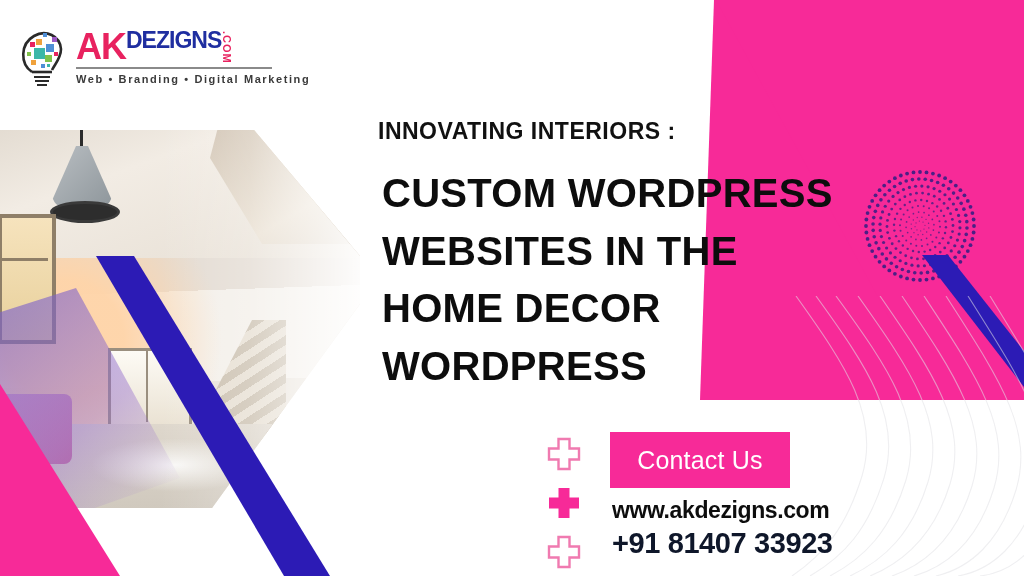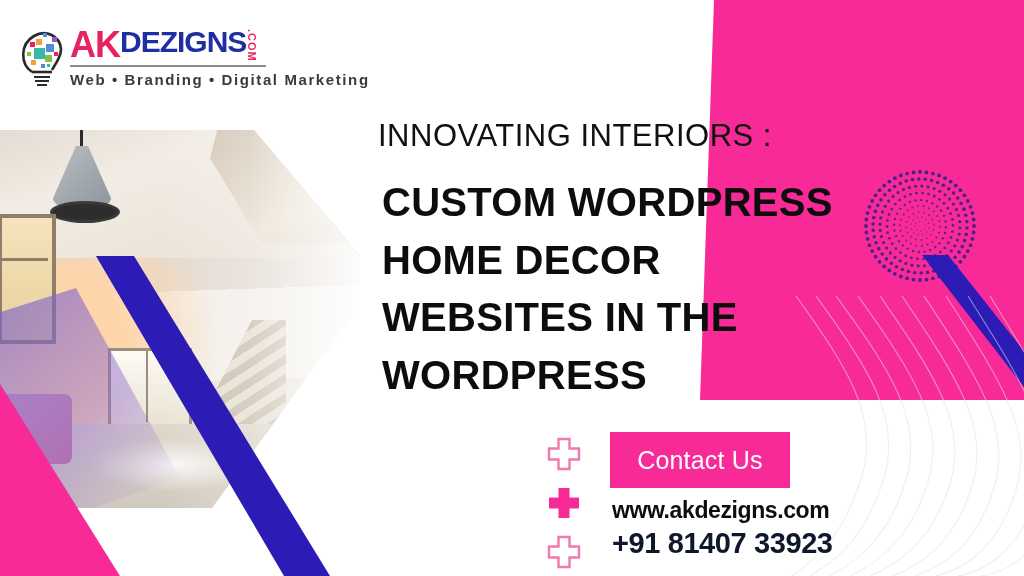--- a/index.html
+++ b/index.html
@@ -91,35 +91,35 @@
   #hero-sofa{position:absolute;left:-4px;top:286px;width:96px;height:70px;
     background:linear-gradient(140deg,#d9a8c4,#c06ea0);border-radius:8px;}
   
   #hero-violet{position:absolute;left:-30px;top:180px;width:260px;height:240px;
     background:linear-gradient(140deg,rgba(120,96,200,.72),rgba(150,110,205,.45) 55%,rgba(255,255,255,0) 85%);
     clip-path:polygon(0 40px, 126px 0, 230px 190px, 88px 240px, 0 240px);}
   #hero-white-fade{position:absolute;right:0;top:0;width:200px;height:400px;
     background:linear-gradient(270deg,rgba(255,255,255,.92) 0%, rgba(255,255,255,.25) 55%, rgba(255,255,255,0) 100%);}
 
   
-  #logo{position:absolute;left:14px;top:22px;display:flex;align-items:center;z-index:40;}
+  #logo{position:absolute;left:14px;top:22px;display:flex;align-items:center;gap:6px;z-index:40;}
   #logo-bulb{width:56px;height:70px;flex:0 0 auto;}
   #logo-text-wrap{display:flex;flex-direction:column;}
   #logo-word-row{display:flex;align-items:flex-start;line-height:1;}
   .logo-ak{font-size:36px;font-weight:bold;color:#e8225f;letter-spacing:-1px;font-family:"Liberation Sans",sans-serif;}
-  .logo-dez{font-size:30px;font-weight:bold;color:#1f2ea0;letter-spacing:-1px;font-family:"Liberation Sans",sans-serif;}
+  .logo-dez{font-size:23px;font-weight:bold;color:#1f2ea0;letter-spacing:-1px;font-family:"Liberation Sans",sans-serif;}
   .logo-dotcom{font-size:11px;font-weight:bold;color:#e8225f;letter-spacing:1px;
     writing-mode:vertical-rl;transform:translateY(2px);font-family:"Liberation Sans",sans-serif;}
   #logo-rule{height:2px;background:#8a8a8a;margin-top:2px;width:196px;}
-  #logo-tagline{font-size:15px;font-weight:bold;color:#3a3a3a;letter-spacing:1.6px;margin-top:4px;
+  #logo-tagline{font-size:11px;font-weight:bold;color:#3a3a3a;letter-spacing:1.6px;margin-top:4px;
     font-family:"Liberation Sans",sans-serif;white-space:nowrap;}
 
   
   #headline{position:absolute;left:378px;top:118px;width:430px;z-index:30;}
-  #eyebrow{font-size:31px;font-weight:normal;color:#111;letter-spacing:.5px;
+  #eyebrow{font-size:23px;font-weight:bold;color:#111;letter-spacing:.5px;
     font-family:"Liberation Sans",sans-serif;margin:0 0 22px 0;white-space:nowrap;}
   .head-line{font-size:40px;font-weight:bold;color:#0d0d0d;letter-spacing:.3px;
     line-height:1.34;font-family:"Liberation Sans",sans-serif;white-space:nowrap;margin:4px;}
 
   
   #crosses{position:absolute;left:546px;top:436px;z-index:30;
     display:flex;flex-direction:column;gap:13px;}
   .cross{width:36px;height:36px;}
 
   #contact-btn{position:absolute;left:610px;top:432px;width:180px;height:56px;
@@ -470,22 +470,22 @@
         <span class="logo-dotcom">.COM</span>
       </div>
       <div id="logo-rule"></div>
       <div id="logo-tagline">Web  •  Branding  •  Digital Marketing</div>
     </div>
   </div>
 
   <div id="headline">
     <p id="eyebrow">INNOVATING INTERIORS :</p>
     <p class="head-line">CUSTOM WORDPRESS</p>
+    <p class="head-line">WEBSITES IN THE</p>
     <p class="head-line">HOME DECOR</p>
-    <p class="head-line">WEBSITES IN THE</p>
     <p class="head-line">WORDPRESS</p>
   </div>
 
   <div id="crosses">
     <svg class="cross" viewBox="0 0 36 36">
       <path d="M12.5,3 H23.5 V12.5 H33 V23.5 H23.5 V33 H12.5 V23.5 H3 V12.5 H12.5 Z" fill="none" stroke="#f07ab0" stroke-width="2.4"></path>
     </svg>
     <svg class="cross" viewBox="0 0 36 36">
       <path d="M12.5,3 H23.5 V12.5 H33 V23.5 H23.5 V33 H12.5 V23.5 H3 V12.5 H12.5 Z" fill="#f72a98"></path>
     </svg>

